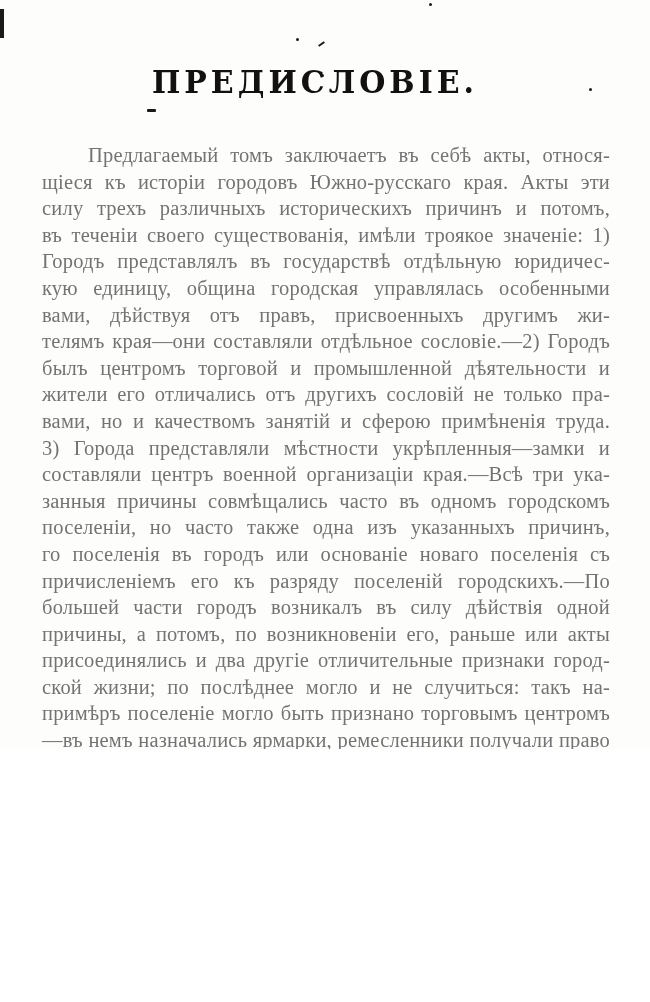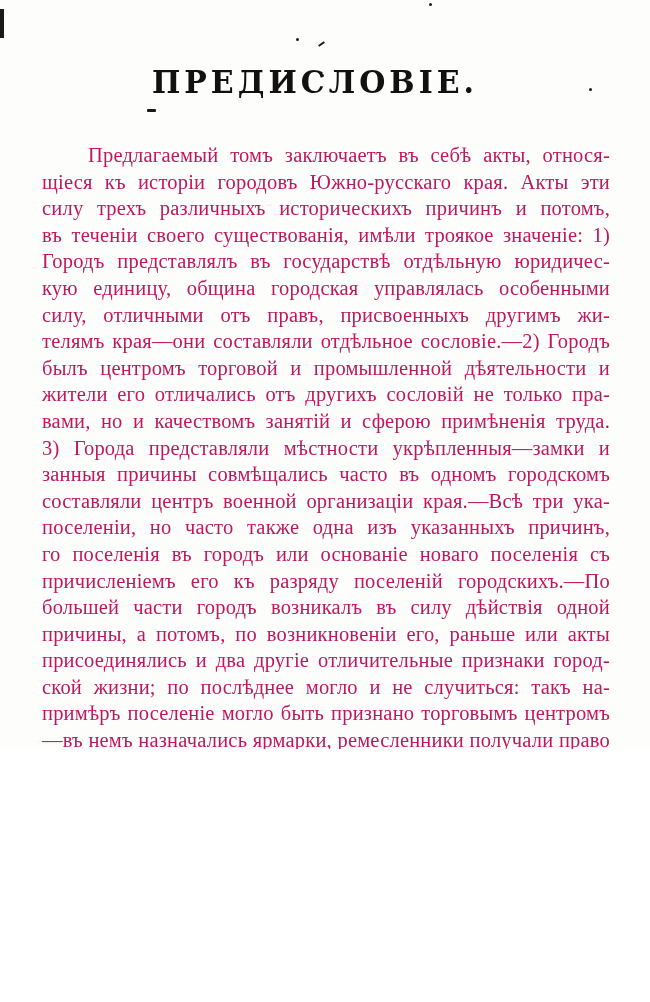--- a/index.html
+++ b/index.html
@@ -37,21 +37,21 @@
     width: 568px;
   }
   .line {
     height: 26.6px;
     line-height: 26.6px;
     font-size: 20.5px;
     white-space: normal;
     text-align: justify;
     text-align-last: justify;
     letter-spacing: 0.2px;
-    color: #be185d;
+    color: #737373;
   }
   .line.first {
     text-indent: 46px;
   }
   .pagenum {
     position: absolute;
     top: 817px;
     left: 561px;
     font-size: 24px;
     line-height: 28px;
@@ -90,28 +90,28 @@
 
   <h1 class="title">ПРЕДИСЛОВІЕ.</h1>
 
   <div class="body-text" id="body-text">
       <div class="line first">Предлагаемый томъ заключаетъ въ себѣ акты, относя-</div>
       <div class="line">щіеся къ исторіи городовъ Южно-русскаго края. Акты эти</div>
       <div class="line">силу трехъ различныхъ историческихъ причинъ и потомъ,</div>
       <div class="line">въ теченіи своего существованія, имѣли троякое значеніе: 1)</div>
       <div class="line">Городъ представлялъ въ государствѣ отдѣльную юридичес-</div>
       <div class="line">кую единицу, община городская управлялась особенными</div>
-      <div class="line">силу, отличными отъ правъ, присвоенныхъ другимъ жи-</div>
+      <div class="line">вами, дѣйствуя отъ правъ, присвоенныхъ другимъ жи-</div>
       <div class="line">телямъ края—они составляли отдѣльное сословіе.—2) Городъ</div>
       <div class="line">былъ центромъ торговой и промышленной дѣятельности и</div>
       <div class="line">жители его отличались отъ другихъ сословій не только пра-</div>
       <div class="line">вами, но и качествомъ занятій и сферою примѣненія труда.</div>
       <div class="line">3) Города представляли мѣстности укрѣпленныя—замки и</div>
+      <div class="line">составляли центръ военной организаціи края.—Всѣ три ука-</div>
       <div class="line">занныя причины совмѣщались часто въ одномъ городскомъ</div>
-      <div class="line">составляли центръ военной организаціи края.—Всѣ три ука-</div>
       <div class="line">поселеніи, но часто также одна изъ указанныхъ причинъ,</div>
       <div class="line">го поселенія въ городъ или основаніе новаго поселенія съ</div>
       <div class="line">причисленіемъ его къ разряду поселеній городскихъ.—По</div>
       <div class="line">большей части городъ возникалъ въ силу дѣйствія одной</div>
       <div class="line">причины, а потомъ, по возникновеніи его, раньше или акты</div>
       <div class="line">присоединялись и два другіе отличительные признаки город-</div>
       <div class="line">ской жизни; по послѣднее могло и не случиться: такъ на-</div>
       <div class="line">примѣръ поселеніе могло быть признано торговымъ центромъ</div>
       <div class="line">—въ немъ назначались ярмарки, ремесленники получали право</div>
     </div>

